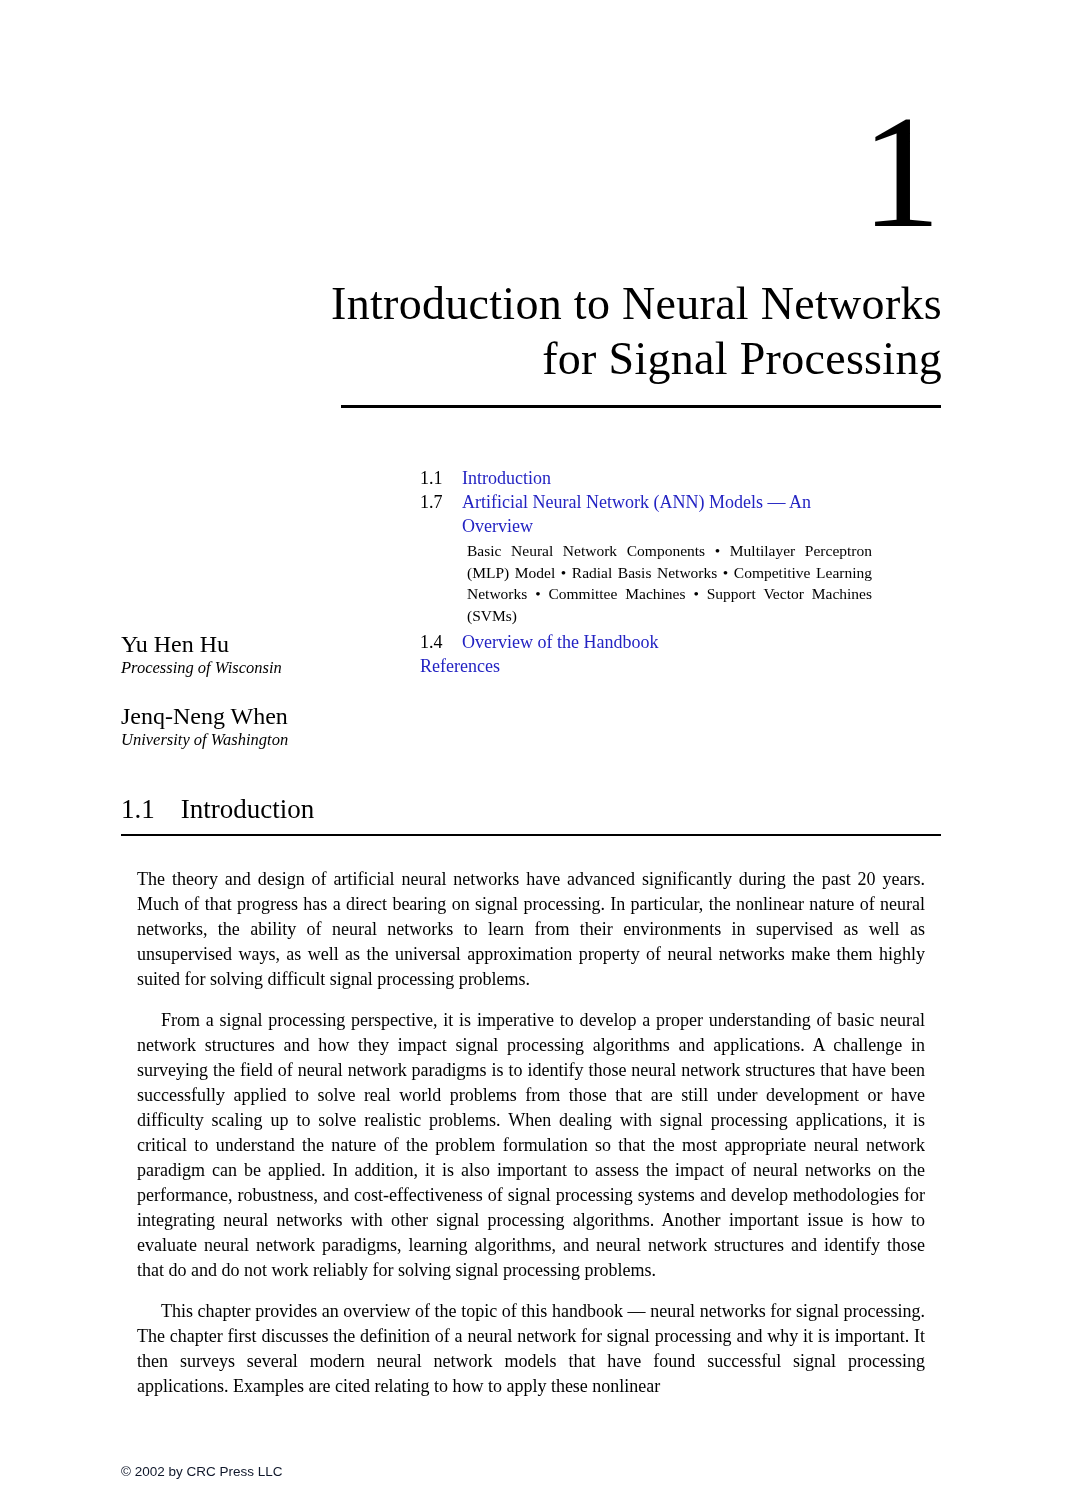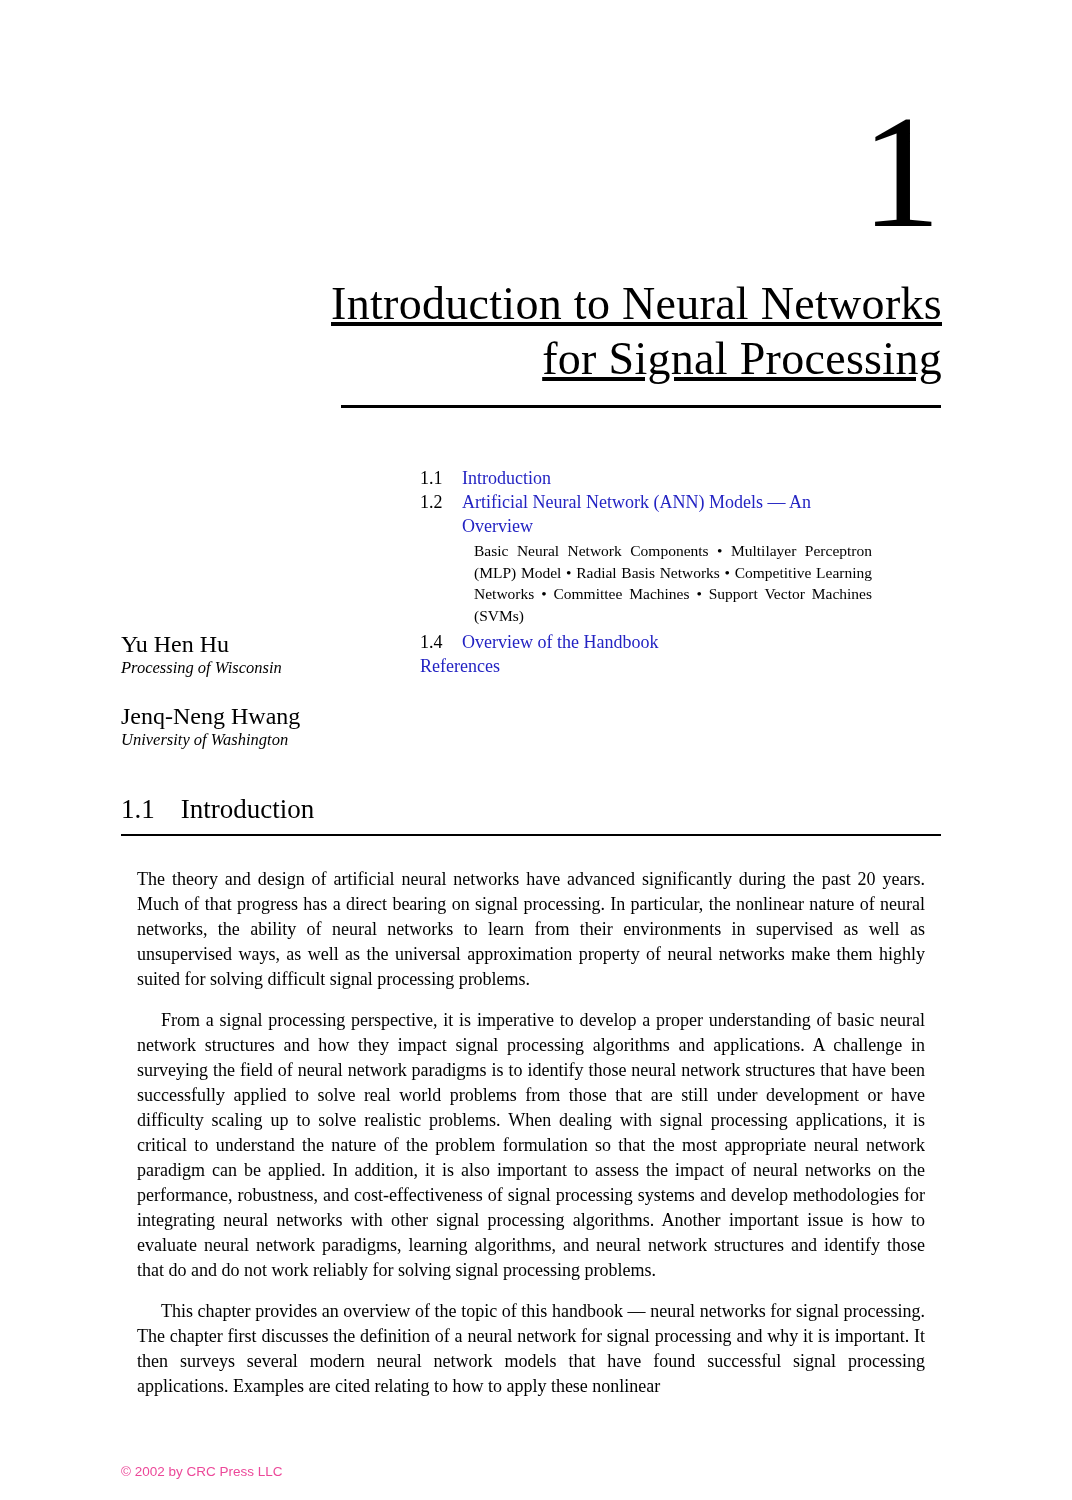--- a/index.html
+++ b/index.html
@@ -27,21 +27,20 @@
   
   .chapter-title {
     position: absolute;
     top: 276px;
     right: 130px;
     text-align: right;
     font-size: 46px;
     line-height: 55px;
     letter-spacing: 0.3px;
     white-space: nowrap;
-    text-decoration: underline;
   }
   .title-rule {
     position: absolute;
     top: 405px;
     left: 341px;
     width: 600px;
     height: 3px;
     background: #000000;
   }
 
@@ -56,21 +55,21 @@
   }
   .toc-row { display: flex; }
   .toc-num { width: 42px; flex: none; color: #000000; }
   .toc-text { flex: 1; }
   .toc-link { color: #2323c3; text-decoration: none; cursor: pointer; }
   .toc-sub {
     font-size: 15.5px;
     line-height: 21.5px;
     color: #000000;
     text-align: justify;
-    margin: 2px 0 4px 12px;
+    margin: 2px 0 4px 5px;
   }
   .toc-row.refs { margin-top: 0; }
 
   
   .authors { position: absolute; left: 121px; top: 606px; }
   .author { margin-bottom: 22px; margin-top: 24px; }
   .author-name { font-size: 24px; line-height: 28px; }
   .author-affil { font-style: italic; font-size: 16.5px; line-height: 20px; }
 
   
@@ -105,21 +104,21 @@
   .body-text p { margin: 16px; }
   .body-text p.indent { text-indent: 24px; }
 
   
   .page-footer {
     position: absolute;
     left: 121px;
     top: 1464px;
     font-family: "Liberation Sans", sans-serif;
     font-size: 13.5px;
-    color: #ec4899;
+    color: #0f172a;
   }
 </style>
 </head>
 <body>
 
 <div class="page">
 
   <div class="chapter-number">1</div>
 
   <div class="chapter-title">
@@ -130,21 +129,21 @@
 
   <div class="toc">
     <div class="toc-row">
       <span class="toc-num">1.1</span>
       <span class="toc-text">
         <a class="toc-link">Introduction</a>
       </span>
     </div>
 
     <div class="toc-row">
-      <span class="toc-num">1.2</span>
+      <span class="toc-num">1.7</span>
       <span class="toc-text">
         <a class="toc-link">Artificial Neural Network (ANN) Models — An Overview</a>
         <div class="toc-sub">Basic Neural Network Components • Multilayer Perceptron (MLP) Model • Radial Basis Networks • Competitive Learning Networks • Committee Machines • Support Vector Machines (SVMs)</div>
       </span>
     </div>
 
 
     <div class="toc-row">
       <span class="toc-num">1.4</span>
       <span class="toc-text">
@@ -156,21 +155,21 @@
       <a class="toc-link">References</a>
     </div>
   </div>
 
   <div class="authors">
     <div class="author">
       <div class="author-name">Yu Hen Hu</div>
       <div class="author-affil">Processing of Wisconsin</div>
     </div>
     <div class="author">
-      <div class="author-name">Jenq-Neng Hwang</div>
+      <div class="author-name">Jenq-Neng When</div>
       <div class="author-affil">University of Washington</div>
     </div>
   </div>
 
   <div class="section-heading">
     <span class="sec-num">1.1</span><span class="sec-title">Introduction</span>
   </div>
   <div class="section-rule"></div>
 
   <div class="body-text">

